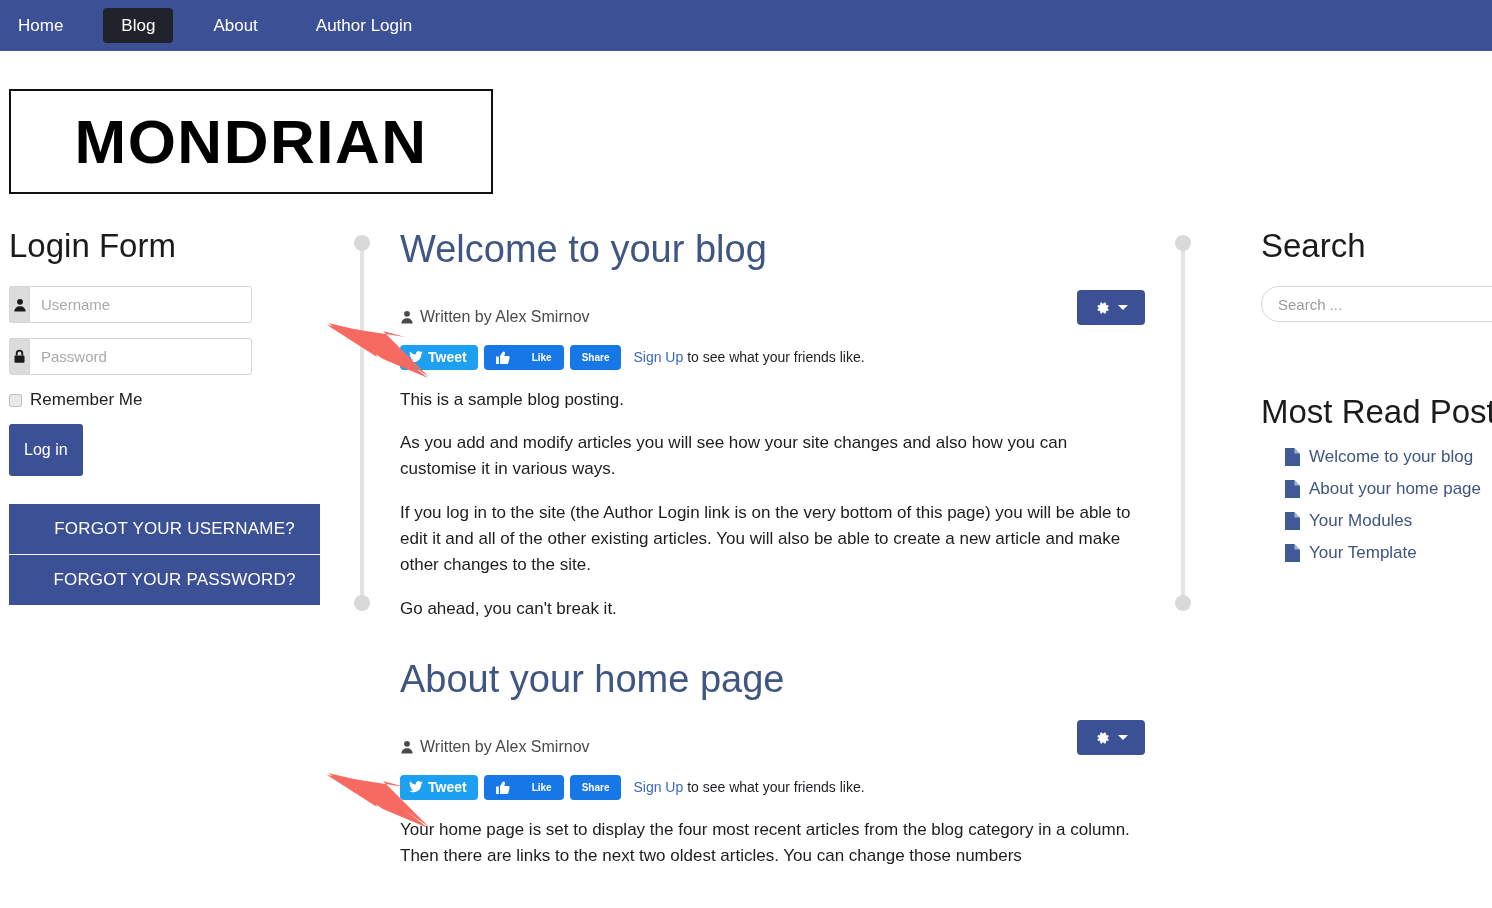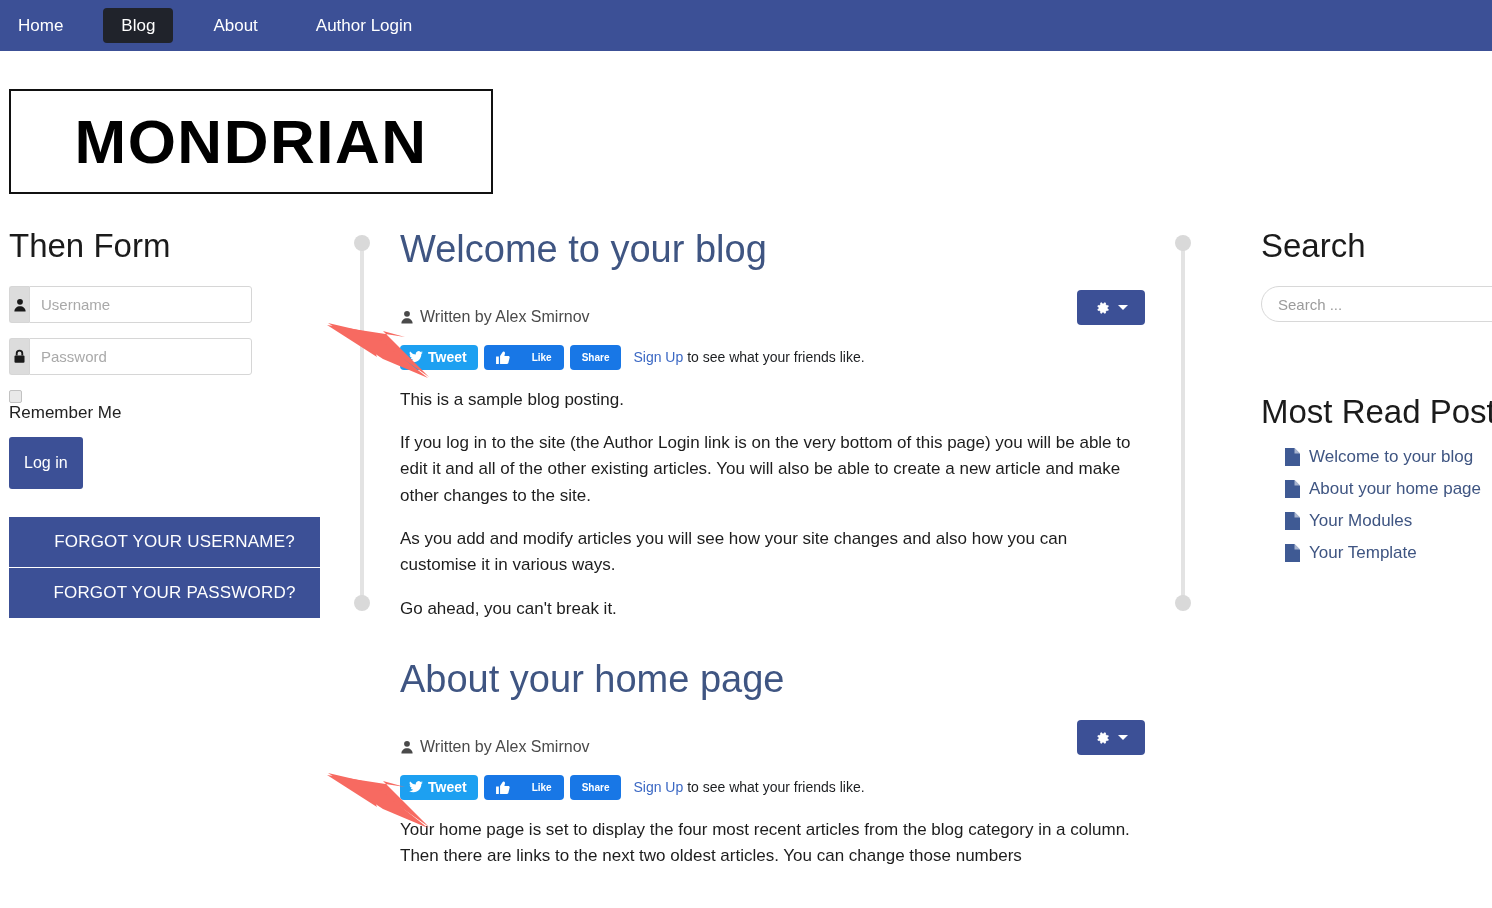--- a/index.html
+++ b/index.html
@@ -136,23 +136,22 @@
     font-size: 15px;
     font-family: "Liberation Sans", sans-serif;
     color: #3a3a3a;
     outline: none;
     background: #ffffff;
   }
   .form-input::placeholder { color: #a9a9a9; }
 
   .remember-row {
     display: flex;
-    align-items: flex-start;
+    align-items: center;
     margin: 12px 0 14px 0;
-    flex-direction: column;
   }
   .remember-box {
     width: 13px; height: 13px;
     border: 1px solid #c2c2c2;
     background: #e9e9e9;
     border-radius: 2px;
     margin-right: 8px;
   }
   .remember-label {
     font-size: 17px;
@@ -331,21 +330,21 @@
 <div class="rail left">
   <div class="rail-dot top"></div>
   <div class="rail-dot bottom"></div>
 </div>
 <div class="rail right">
   <div class="rail-dot top"></div>
   <div class="rail-dot bottom"></div>
 </div>
 
 <div class="col-left">
-  <h2 class="module-title">Then Form</h2>
+  <h2 class="module-title">Login Form</h2>
 
   <div class="input-group">
     <span class="input-addon">
       <svg width="14" height="14" viewBox="0 0 16 16">
           <circle cx="8" cy="4.3" r="3.3" fill="#1a1a1a"></circle>
           <path d="M1.6 15.5c0-3.8 2.9-6 6.4-6s6.4 2.2 6.4 6z" fill="#1a1a1a"></path>
         </svg>
     </span>
     <input class="form-input" type="text" placeholder="Username" style="">
   </div>
@@ -407,22 +406,22 @@
         <span>Like</span>
       </button>
       <button class="btn-fb">
         <span>Share</span>
       </button>
       <span class="social-note"><a>Sign Up</a><span> to see what your friends like.</span></span>
     </div>
 
     <div class="article-body">
       <p>This is a sample blog posting.</p>
+      <p>As you add and modify articles you will see how your site changes and also how you can customise it in various ways.</p>
       <p>If you log in to the site (the Author Login link is on the very bottom of this page) you will be able to edit it and all of the other existing articles. You will also be able to create a new article and make other changes to the site.</p>
-      <p>As you add and modify articles you will see how your site changes and also how you can customise it in various ways.</p>
       <p>Go ahead, you can't break it.</p>
     </div>
   </div>
 
   <div class="article" style="margin-top:36px;">
     <h1 class="article-title">About your home page</h1>
 
     <div class="byline-row">
       <div class="byline">
         <svg width="14" height="14" viewBox="0 0 16 16">

